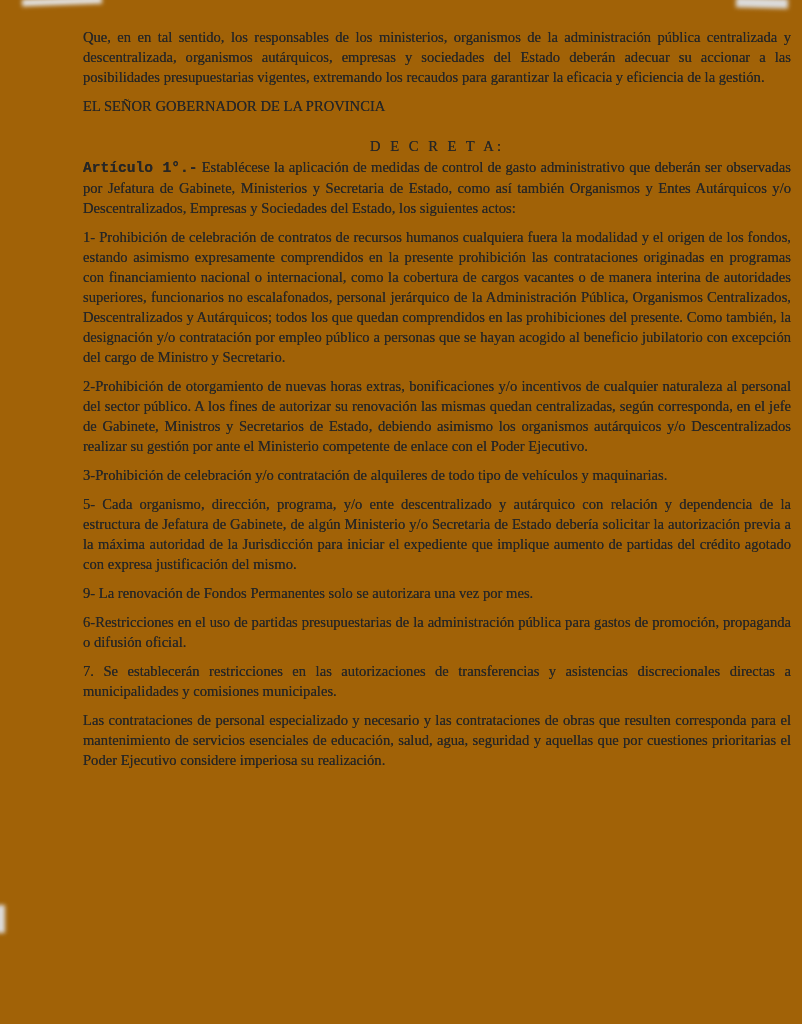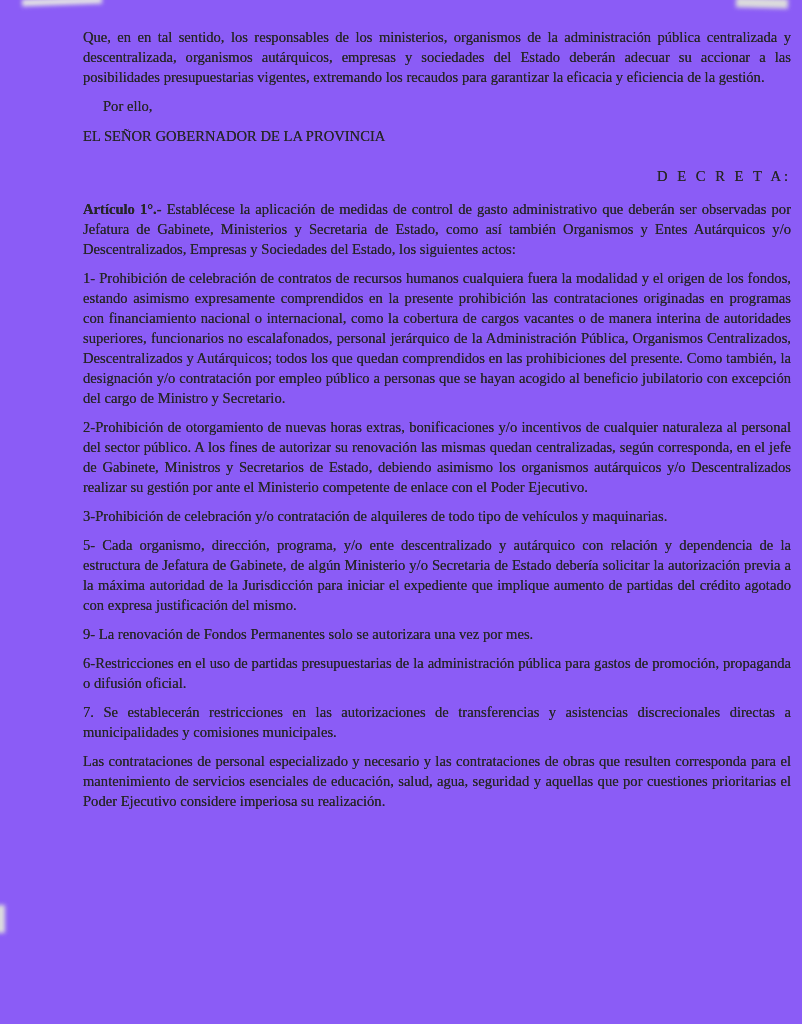--- a/index.html
+++ b/index.html
@@ -4,21 +4,21 @@
 <style>
   html, body {
     margin: 0;
     padding: 0;
     background: #ffffff;
   }
   .page {
     position: relative;
     width: 802px;
     height: 1024px;
-    background: #8b5cf6;
+    background: #a16207;
     font-family: "Liberation Serif", "DejaVu Serif", serif;
     font-size: 14.6px;
     line-height: 20px;
     color: #262626;
     overflow: hidden;
     text-shadow: 0 0 0.5px rgba(38,38,38,0.85);
   }
   .content {
     position: absolute;
     left: 83px;
@@ -32,26 +32,27 @@
   }
   p.salute {
     margin: 0 0 10px 0;
     text-indent: 20px;
     text-align: left;
   }
   p.center-heading {
     margin: 4px 0 20px 0;
   }
   p.spaced-heading {
-    margin: 2px 0 13px 0;
-    text-align: right;
+    margin: 2px 0 1px 0;
+    text-align: center;
     letter-spacing: 3px;
   }
   .article-label {
     font-weight: bold;
+    font-family: Liberation Mono, monospace;
   }
   
   .smudge {
     position: absolute;
     pointer-events: none;
     filter: blur(2px);
   }
   .smudge.top-left {
     left: 22px; top: -2px; width: 80px; height: 7px;
     background: #e4e4e4;
@@ -73,21 +74,20 @@
 <div class="page">
 
   <div class="smudge top-left"></div>
   <div class="smudge top-right"></div>
   <div class="smudge left-low"></div>
 
   <div class="content">
 
     <p class="para">Que, en en tal sentido, los responsables de los ministerios, organismos de la administración pública centralizada y descentralizada, organismos autárquicos, empresas y sociedades del Estado deberán adecuar su accionar a las posibilidades presupuestarias vigentes, extremando los recaudos para garantizar la eficacia y eficiencia de la gestión.</p>
 
-    <p class="salute">Por ello,</p>
 
     <p class="center-heading">EL SEÑOR GOBERNADOR DE LA PROVINCIA</p>
 
     <p class="spaced-heading">D E C R E T A:</p>
 
     <p class="para">
       <span class="article-label">Artículo 1°.-</span>
       <span>Establécese la aplicación de medidas de control de gasto administrativo que deberán ser observadas por Jefatura de Gabinete, Ministerios y Secretaria de Estado, como así también Organismos y Entes Autárquicos y/o Descentralizados, Empresas y Sociedades del Estado, los siguientes actos:</span>
     </p>
 

